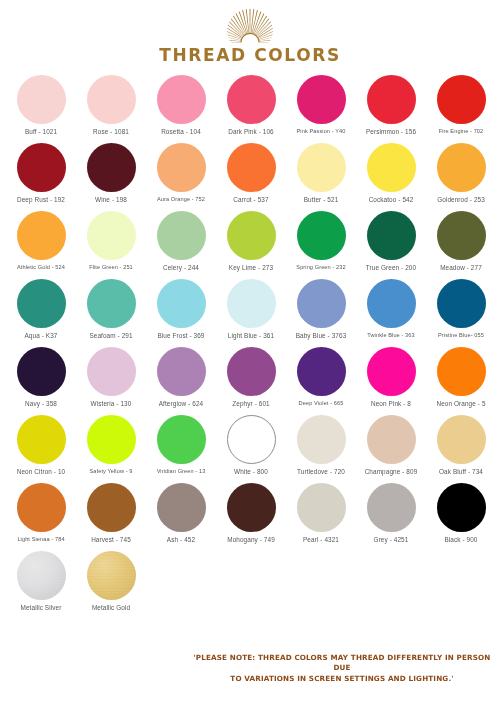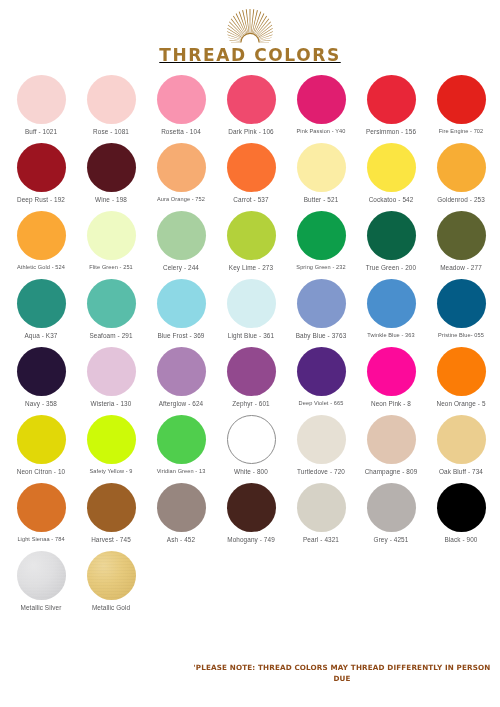--- a/index.html
+++ b/index.html
@@ -13,21 +13,20 @@
     position: relative;
   }
 
   
   .header {
     width: 100%;
     padding-top: 6px;
     display: flex;
     flex-direction: column;
     align-items: center;
-    text-decoration: underline;
   }
 
   .sunburst-logo {
     width: 90px;
     height: 38px;
     display: block;
   }
 
   .chart-title {
     font-family: "DejaVu Sans", sans-serif;
@@ -388,13 +387,14 @@
       </div>
       <div class="swatch">
         <div class="swatch-dot metallic-gold"></div>
         <div class="swatch-label" style="color: rgb(88, 88, 90);">Metallic Gold</div>
       </div>
     </div>
   </div>
 
 <div class="footer-note" style="color: rgb(143, 74, 24);">
   <div>'PLEASE NOTE: THREAD COLORS MAY THREAD DIFFERENTLY IN PERSON DUE</div>
+  <div>TO VARIATIONS IN SCREEN SETTINGS AND LIGHTING.'</div>
 </div>
 
 </body></html>

